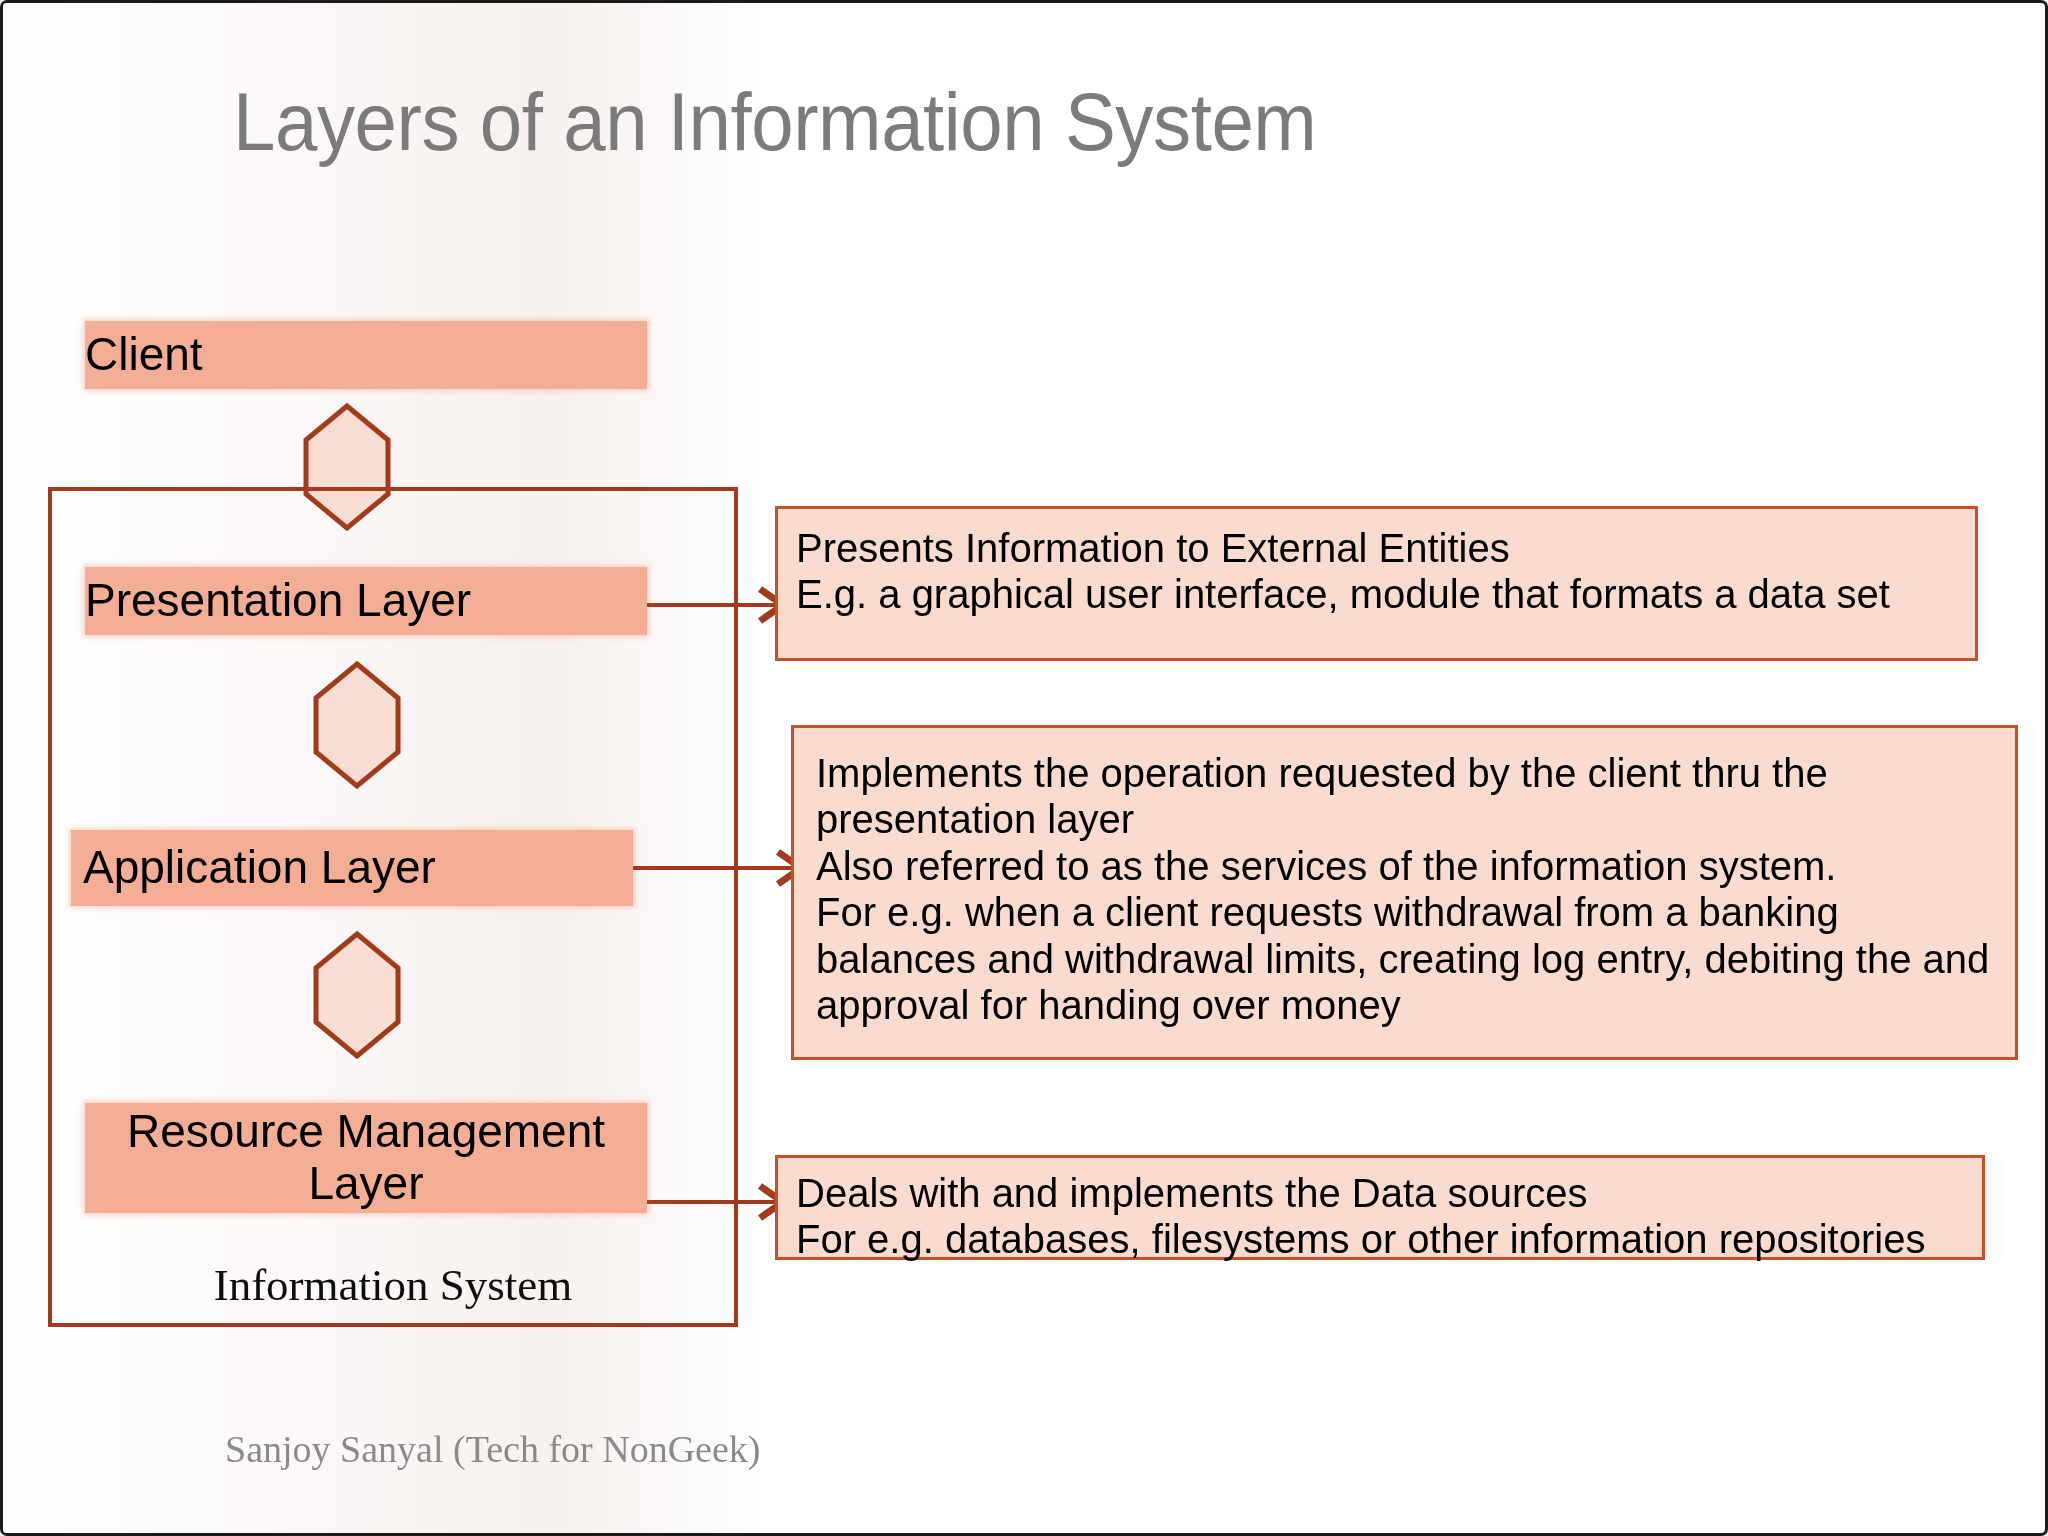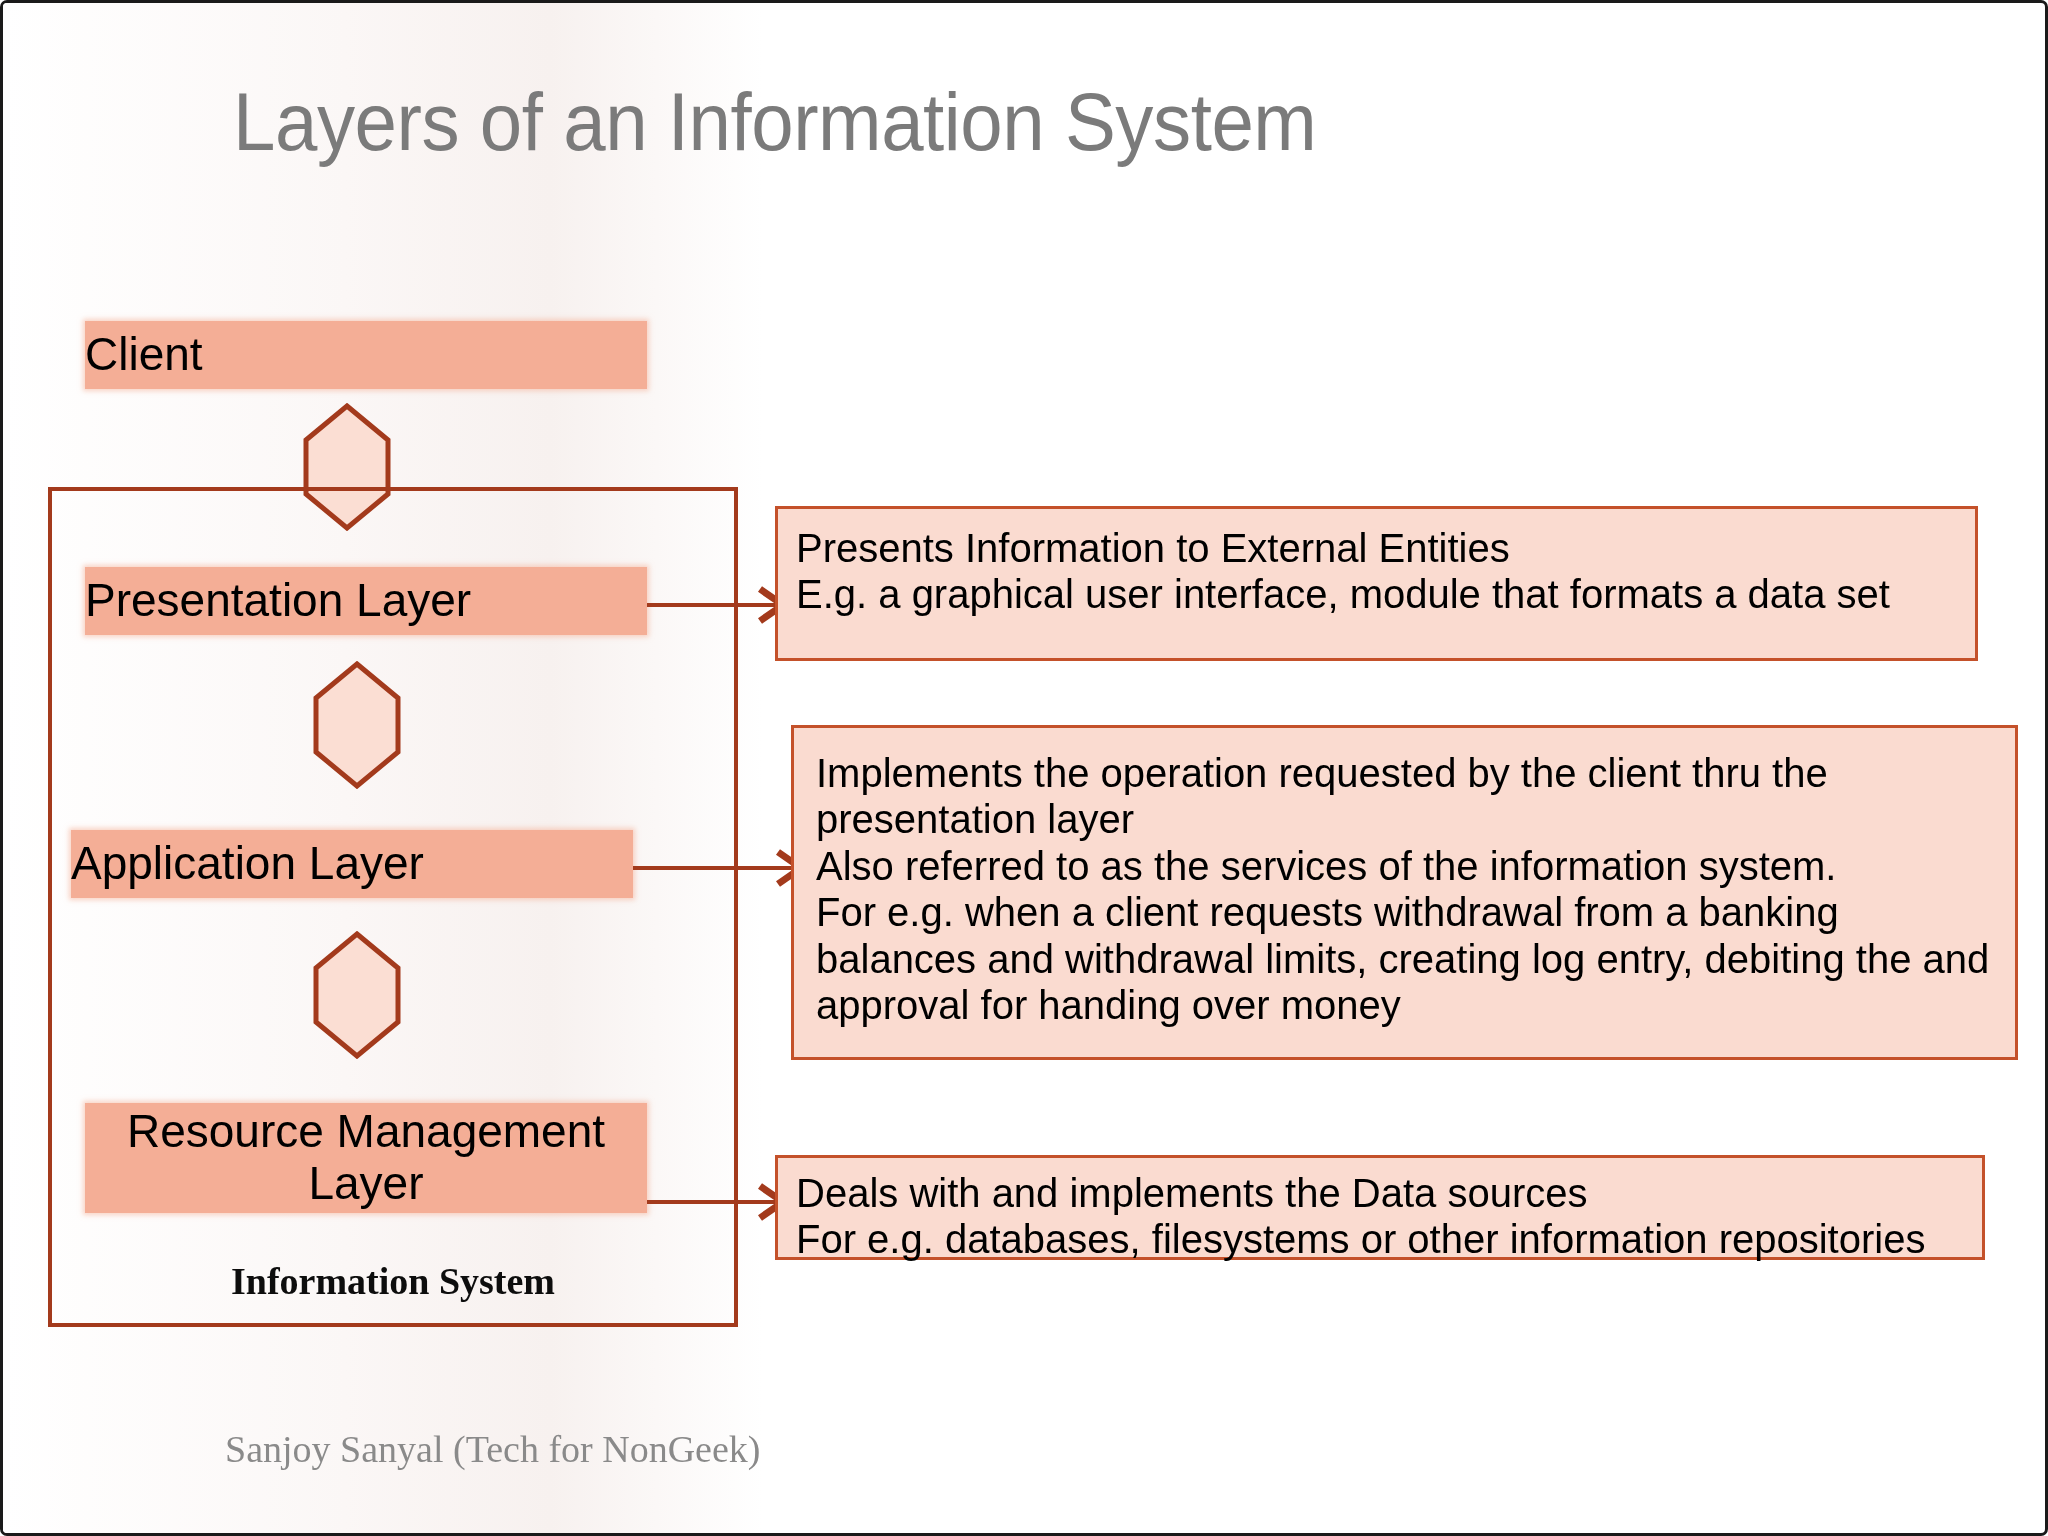--- a/index.html
+++ b/index.html
@@ -60,44 +60,43 @@
     background: transparent;
   }
 
   #is-label {
     position: absolute;
     left: 45px;
     top: 1256px;
     width: 690px;
     text-align: center;
     font-family: "Liberation Serif", serif;
-    font-size: 38px;
+    font-size: 45px;
     color: #0d0d0d;
-    font-weight: bold;
   }
 
   
   .layer-bar {
     position: absolute;
     background: #F4AE96;
     color: #000000;
     display: flex;
     align-items: center;
     justify-content: flex-start;
     text-align: center;
     font-family: "Liberation Sans Narrow", "Liberation Sans", sans-serif;
     font-size: 46px;
     line-height: 1.12;
     box-sizing: border-box;
     box-shadow: 0 0 5px 2px rgba(244,174,150,0.55);
   }
 
   #bar-client        { left: 82px;  top: 318px; width: 562px; height: 68px; }
   #bar-presentation  { left: 82px;  top: 564px; width: 562px; height: 68px; }
-  #bar-application   { left: 68px;  top: 827px; width: 562px; height: 68px; }
+  #bar-application   { left: 68px;  top: 827px; width: 562px; height: 76px; padding-left: 12px; }
   #bar-resource      { left: 82px;  top: 1100px; width: 562px; height: 110px; flex-direction: column; justify-content: center; }
 
   
   .hexagon {
     position: absolute;
     width: 88px;
     height: 128px;
   }
   .hexagon svg { display: block; width: 100%; height: 100%; }
 

